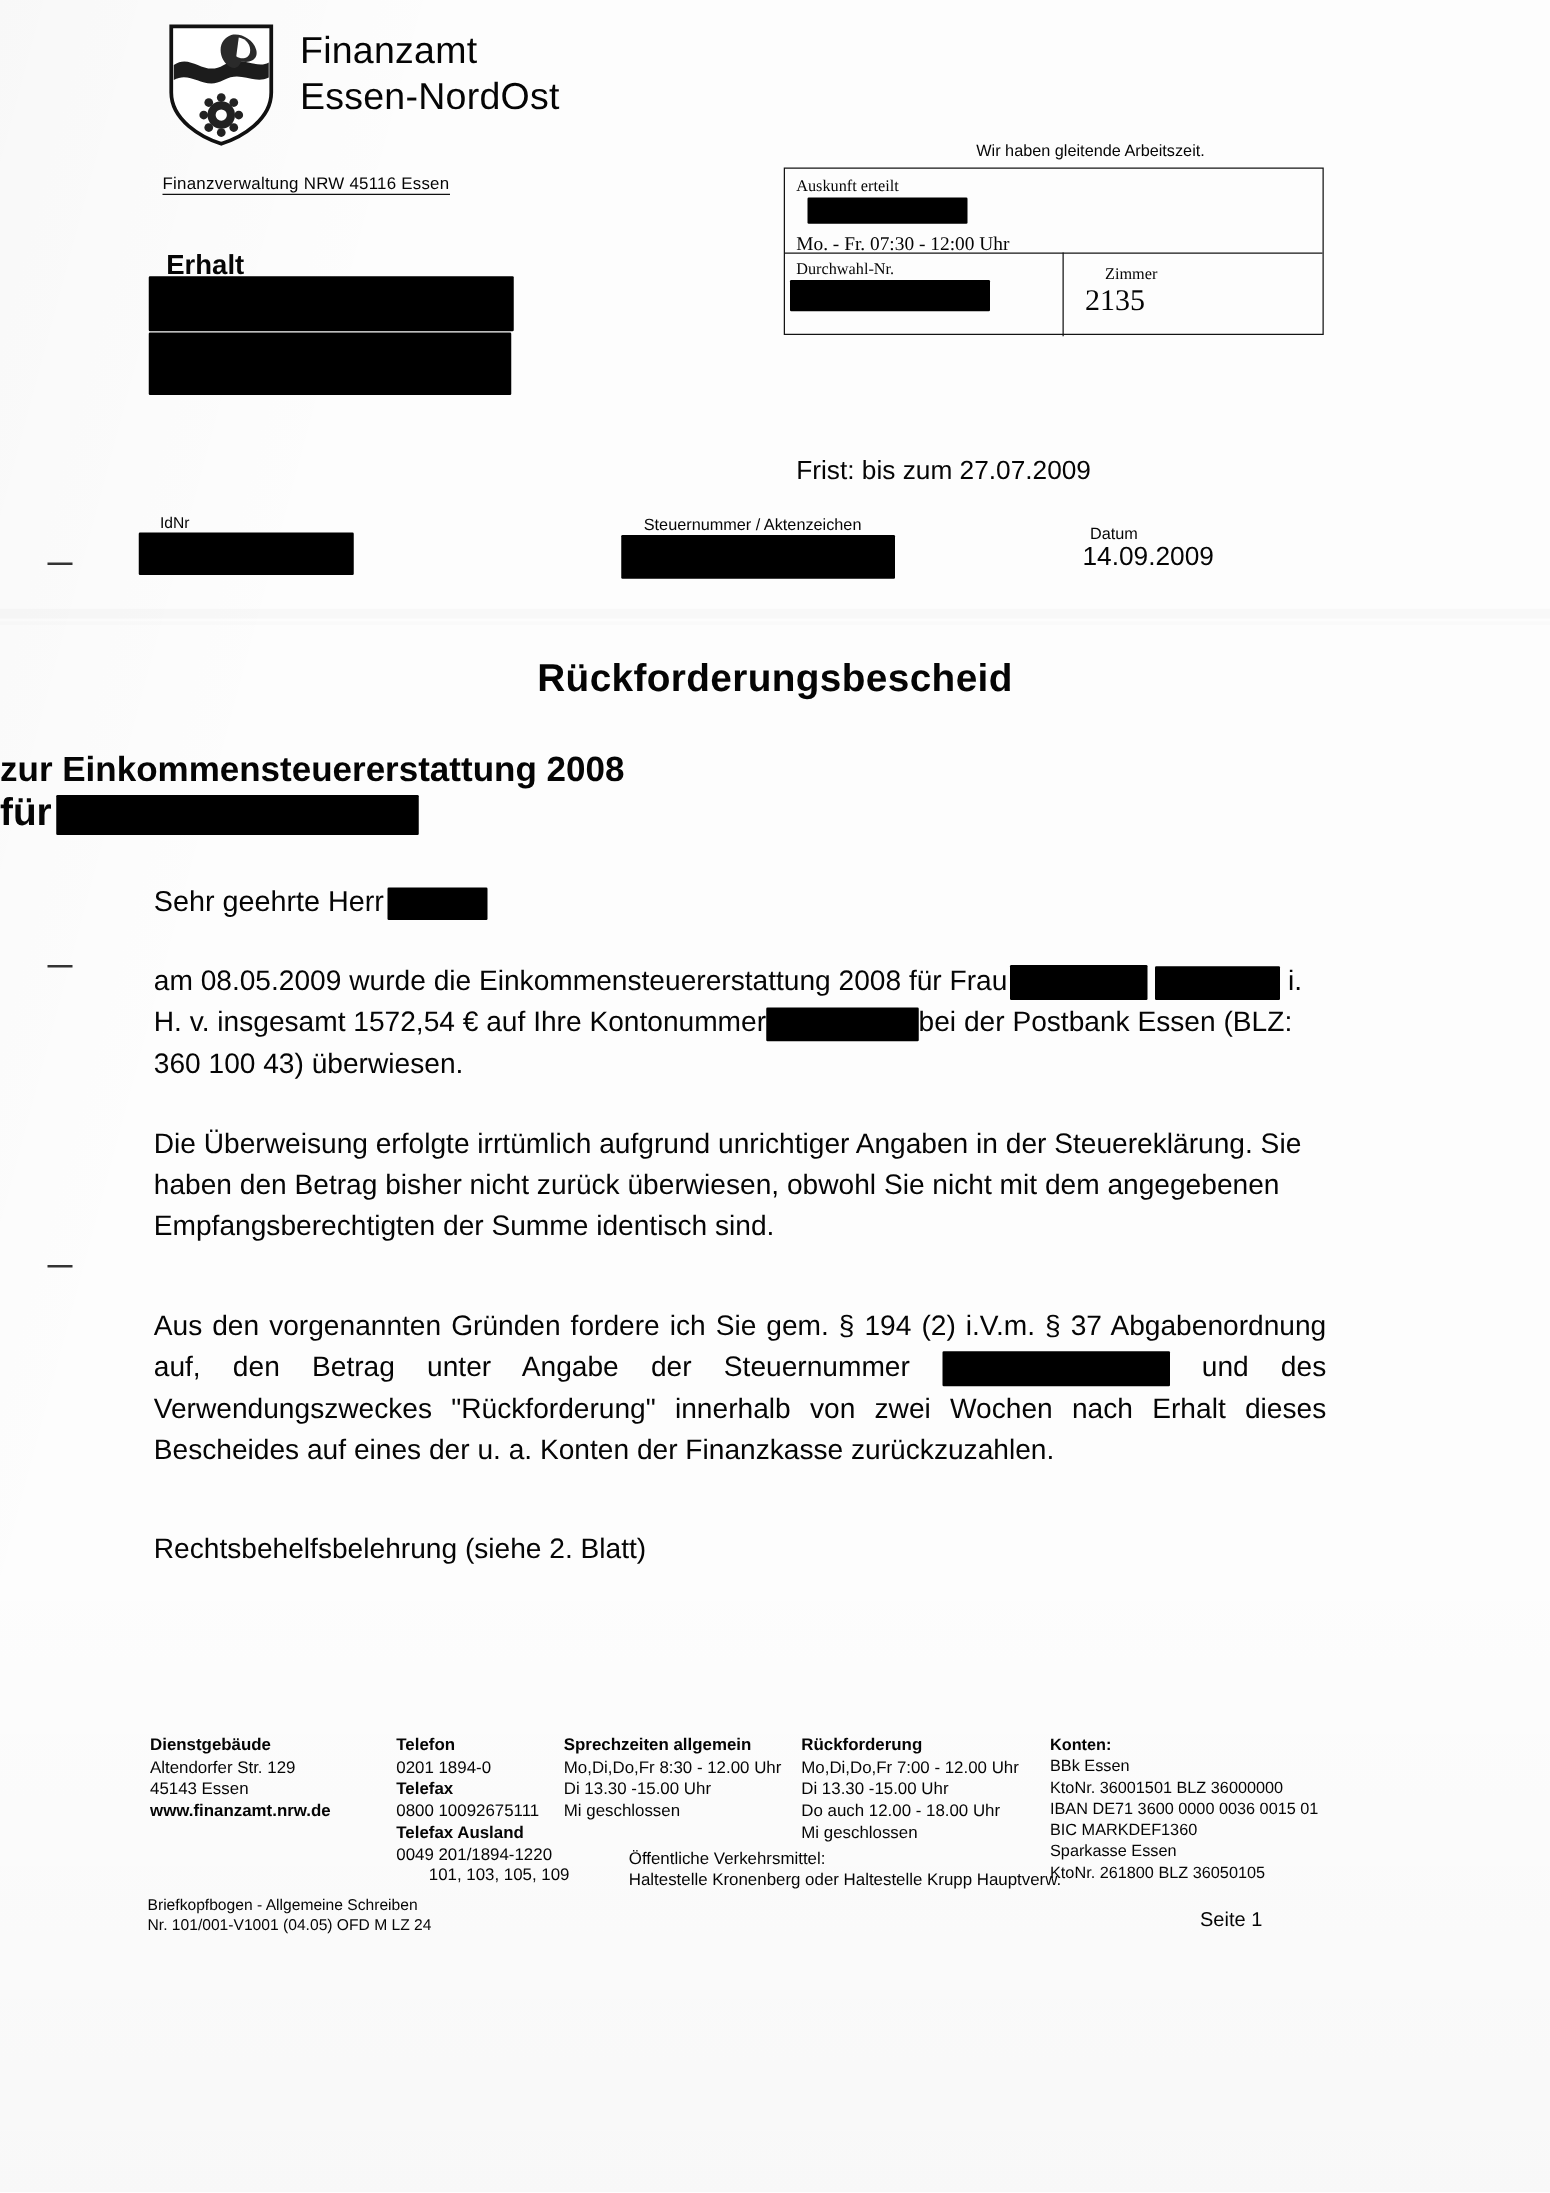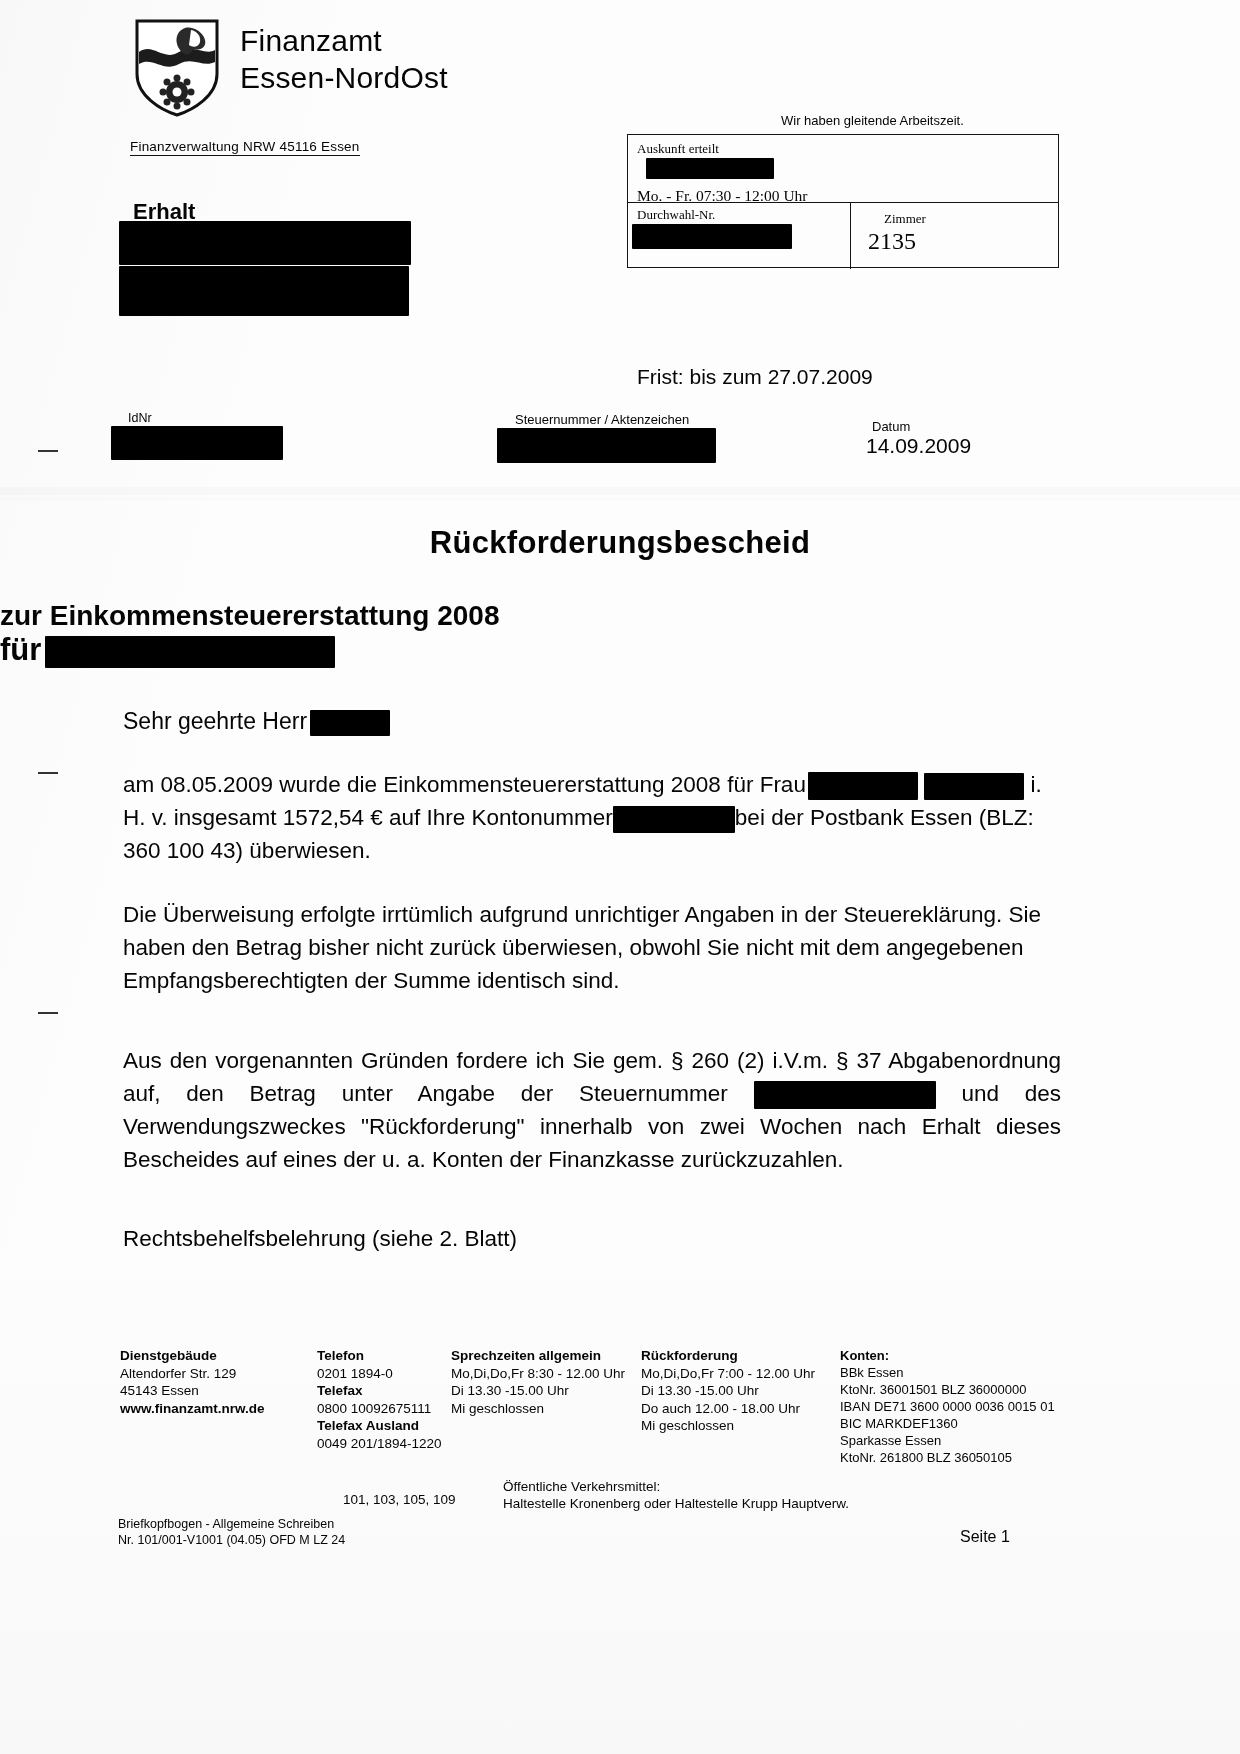--- a/index.html
+++ b/index.html
@@ -147,21 +147,21 @@
   #para1 { top: 768px; }
   #redact-frau { width: 110px; height: 28px; margin-left: 2px; }
   #redact-nachname { width: 100px; height: 27px; }
   #redact-konto { width: 122px; height: 27px; }
   #para2 { top: 898px; }
   #para3 { top: 1044px; text-align: justify; }
   #redact-steuernr2 { width: 182px; height: 28px; }
   #para4 { top: 1222px; }
 
   
-  .foot-col { position: absolute; font-size: 13.5px; line-height: 17.5px; }
+  .foot-col { position: absolute; font-size: 13.5px; line-height: 17.5px; margin-top: 40px; }
   .foot-col b { font-weight: bold; }
   #foot1 { left: 120px; top: 1347px; width: 190px; }
   #foot2 { left: 317px; top: 1347px; width: 130px; }
   #foot3 { left: 451px; top: 1347px; width: 185px; }
   #foot4 { left: 641px; top: 1347px; width: 195px; }
   #foot5 { left: 840px; top: 1347px; width: 230px; font-size: 13px; line-height: 17px; }
   #foot-lines { left: 343px; top: 1492px; font-size: 13.5px; }
   #foot-transport { left: 503px; top: 1478px; font-size: 13.5px; line-height: 17px; }
   #foot-formref { left: 118px; top: 1516px; font-size: 12.5px; line-height: 16px; }
   #page-num { left: 960px; top: 1528px; font-size: 16px; text-align: right; }
@@ -239,21 +239,21 @@
   <div class="para" id="para1">
     <span>am 08.05.2009 wurde die Einkommensteuererstattung 2008 für Frau</span><span class="redact" id="redact-frau"></span>
     <span class="redact" id="redact-nachname"></span>
     <span>i. H. v. insgesamt 1572,54 € auf Ihre Kontonummer</span><span class="redact" id="redact-konto"></span><span>bei der</span>
     <span>Postbank Essen (BLZ: 360 100 43) überwiesen.</span>
   </div>
 
   <div class="para" id="para2">Die Überweisung erfolgte irrtümlich aufgrund unrichtiger Angaben in der Steuereklärung. Sie haben den Betrag bisher nicht zurück überwiesen, obwohl Sie nicht mit dem angegebenen Empfangsberechtigten der Summe identisch sind.</div>
 
   <div class="para" id="para3">
-    <span>Aus den vorgenannten Gründen fordere ich Sie gem. § 260 (2) i.V.m. § 37 Abgabenordnung auf, den Betrag unter Angabe der Steuernummer</span>
+    <span>Aus den vorgenannten Gründen fordere ich Sie gem. § 194 (2) i.V.m. § 37 Abgabenordnung auf, den Betrag unter Angabe der Steuernummer</span>
     <span class="redact" id="redact-steuernr2"></span>
     <span>und des Verwendungszweckes "Rückforderung" innerhalb von zwei Wochen nach Erhalt dieses Bescheides auf eines der u. a. Konten der Finanzkasse zurückzuzahlen.</span>
   </div>
 
   <div class="para" id="para4">Rechtsbehelfsbelehrung (siehe 2. Blatt)</div>
 
   <div class="foot-col" id="foot1">
     <b>Dienstgebäude</b><br>
     <span style="white-space:pre-line;">Altendorfer Str. 129
 45143 Essen</span><br>

